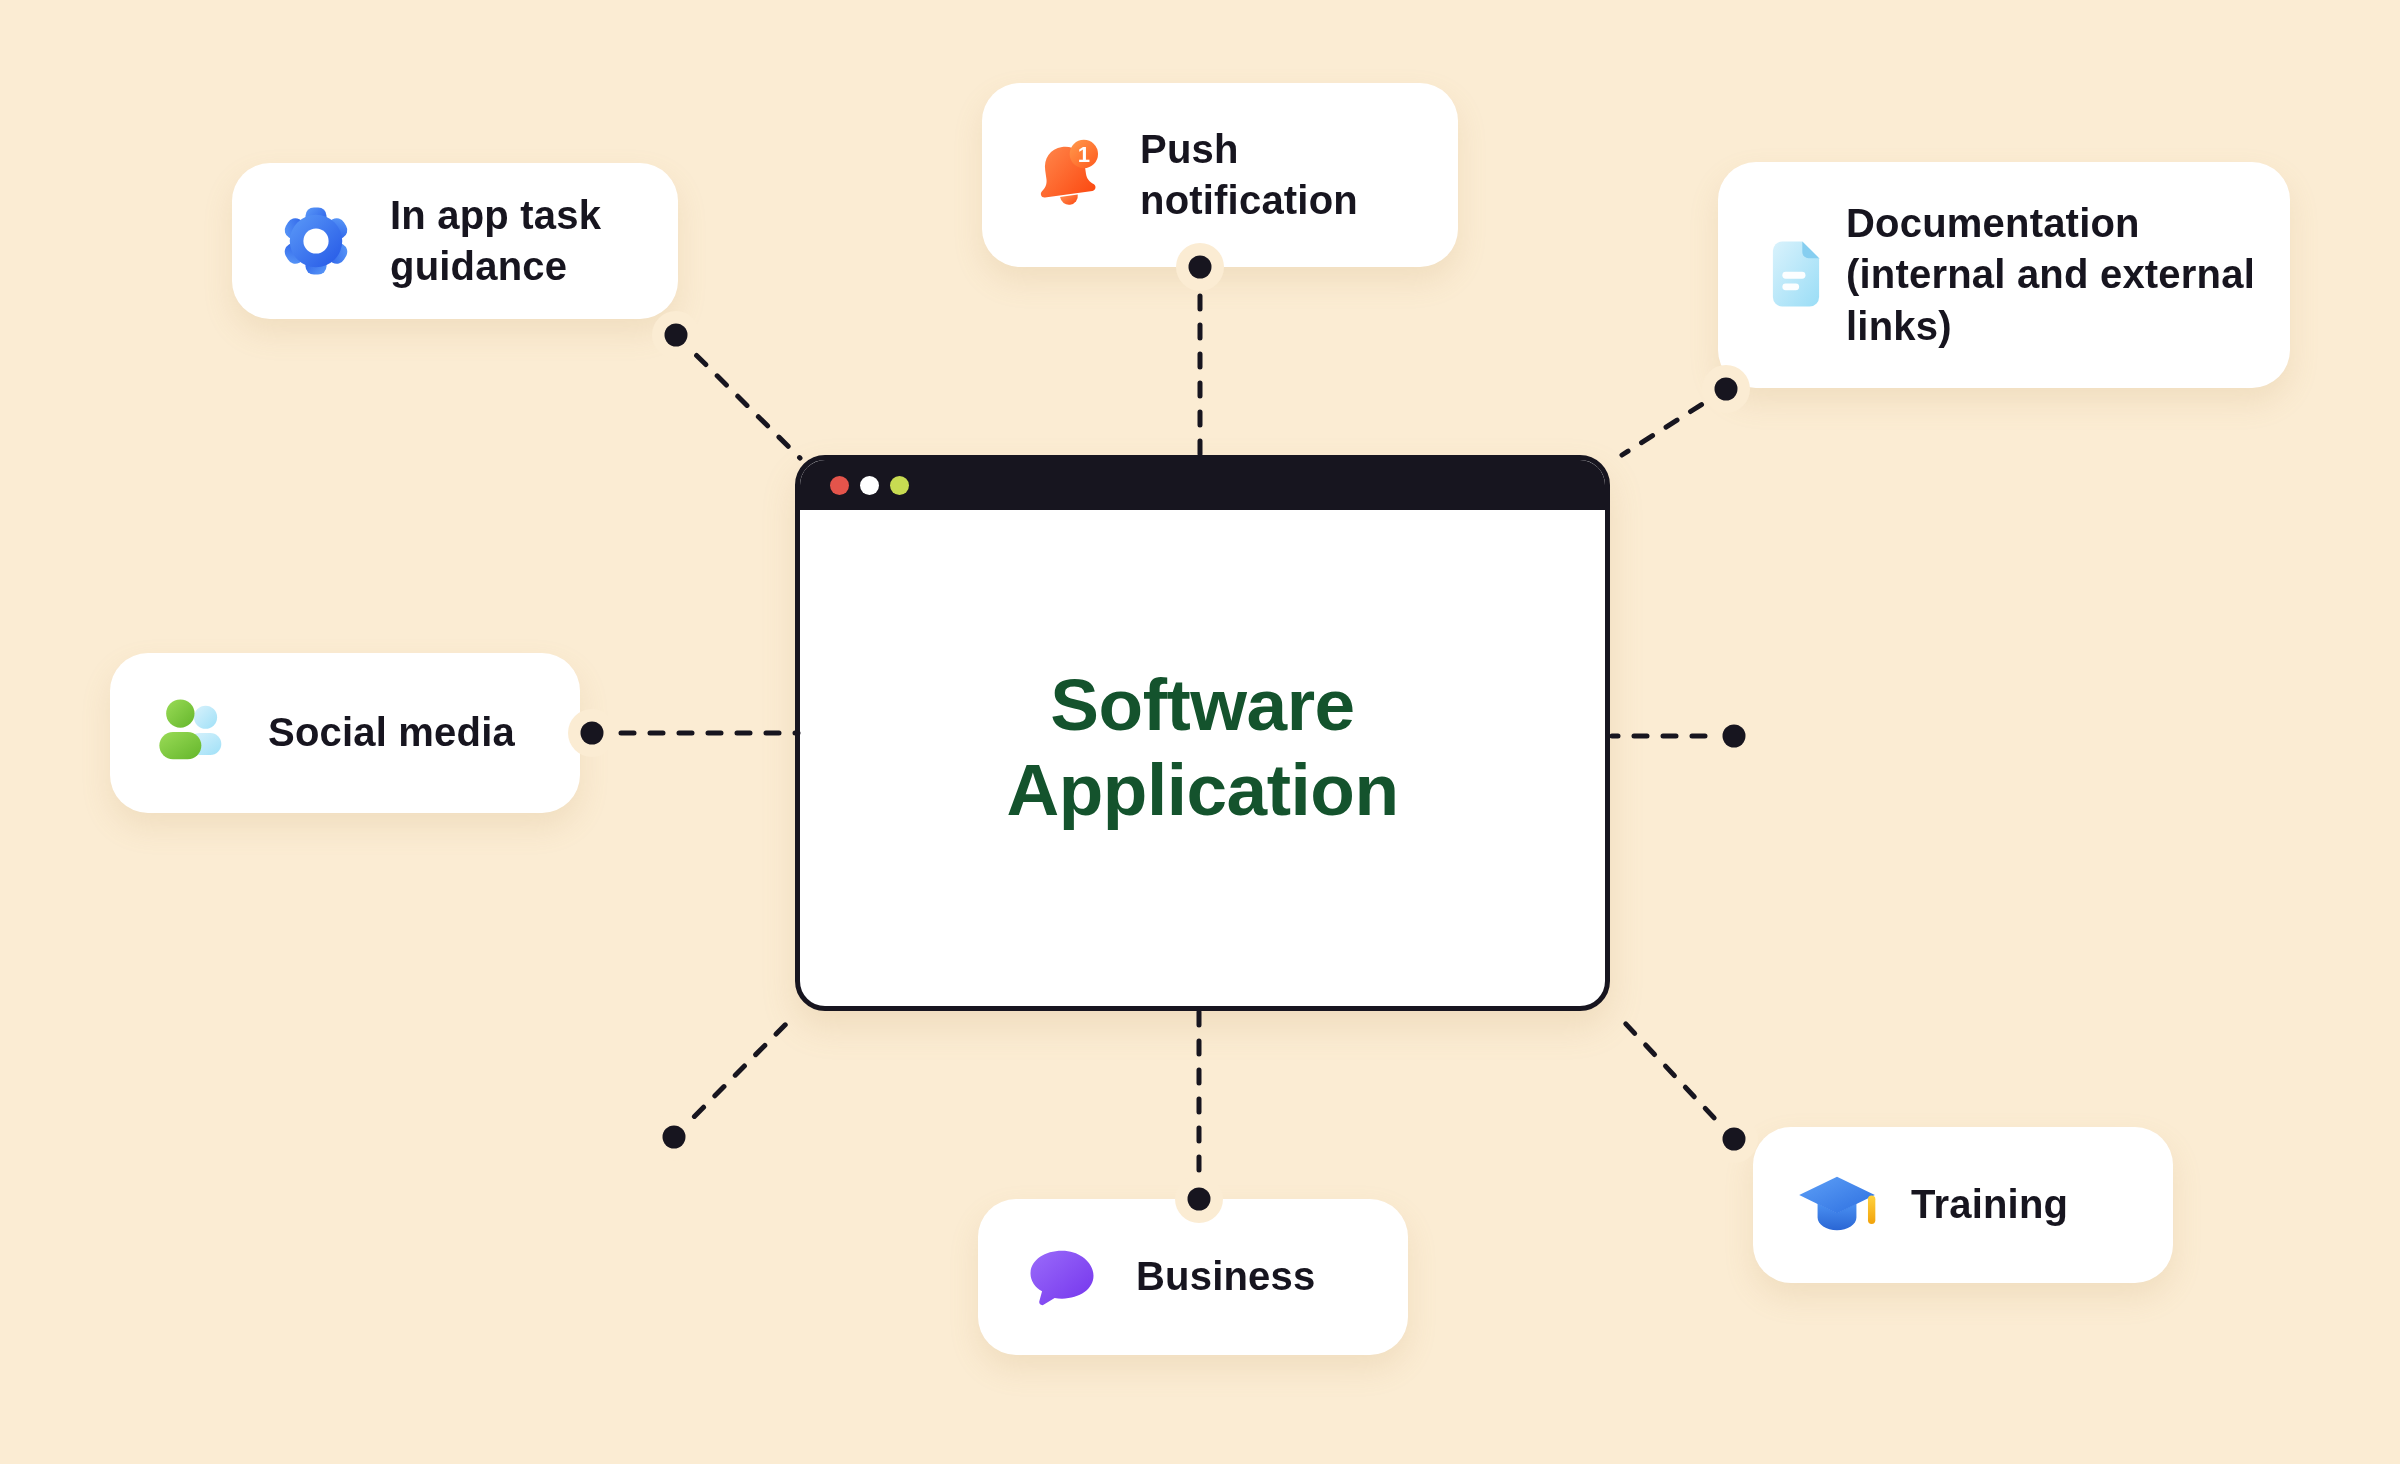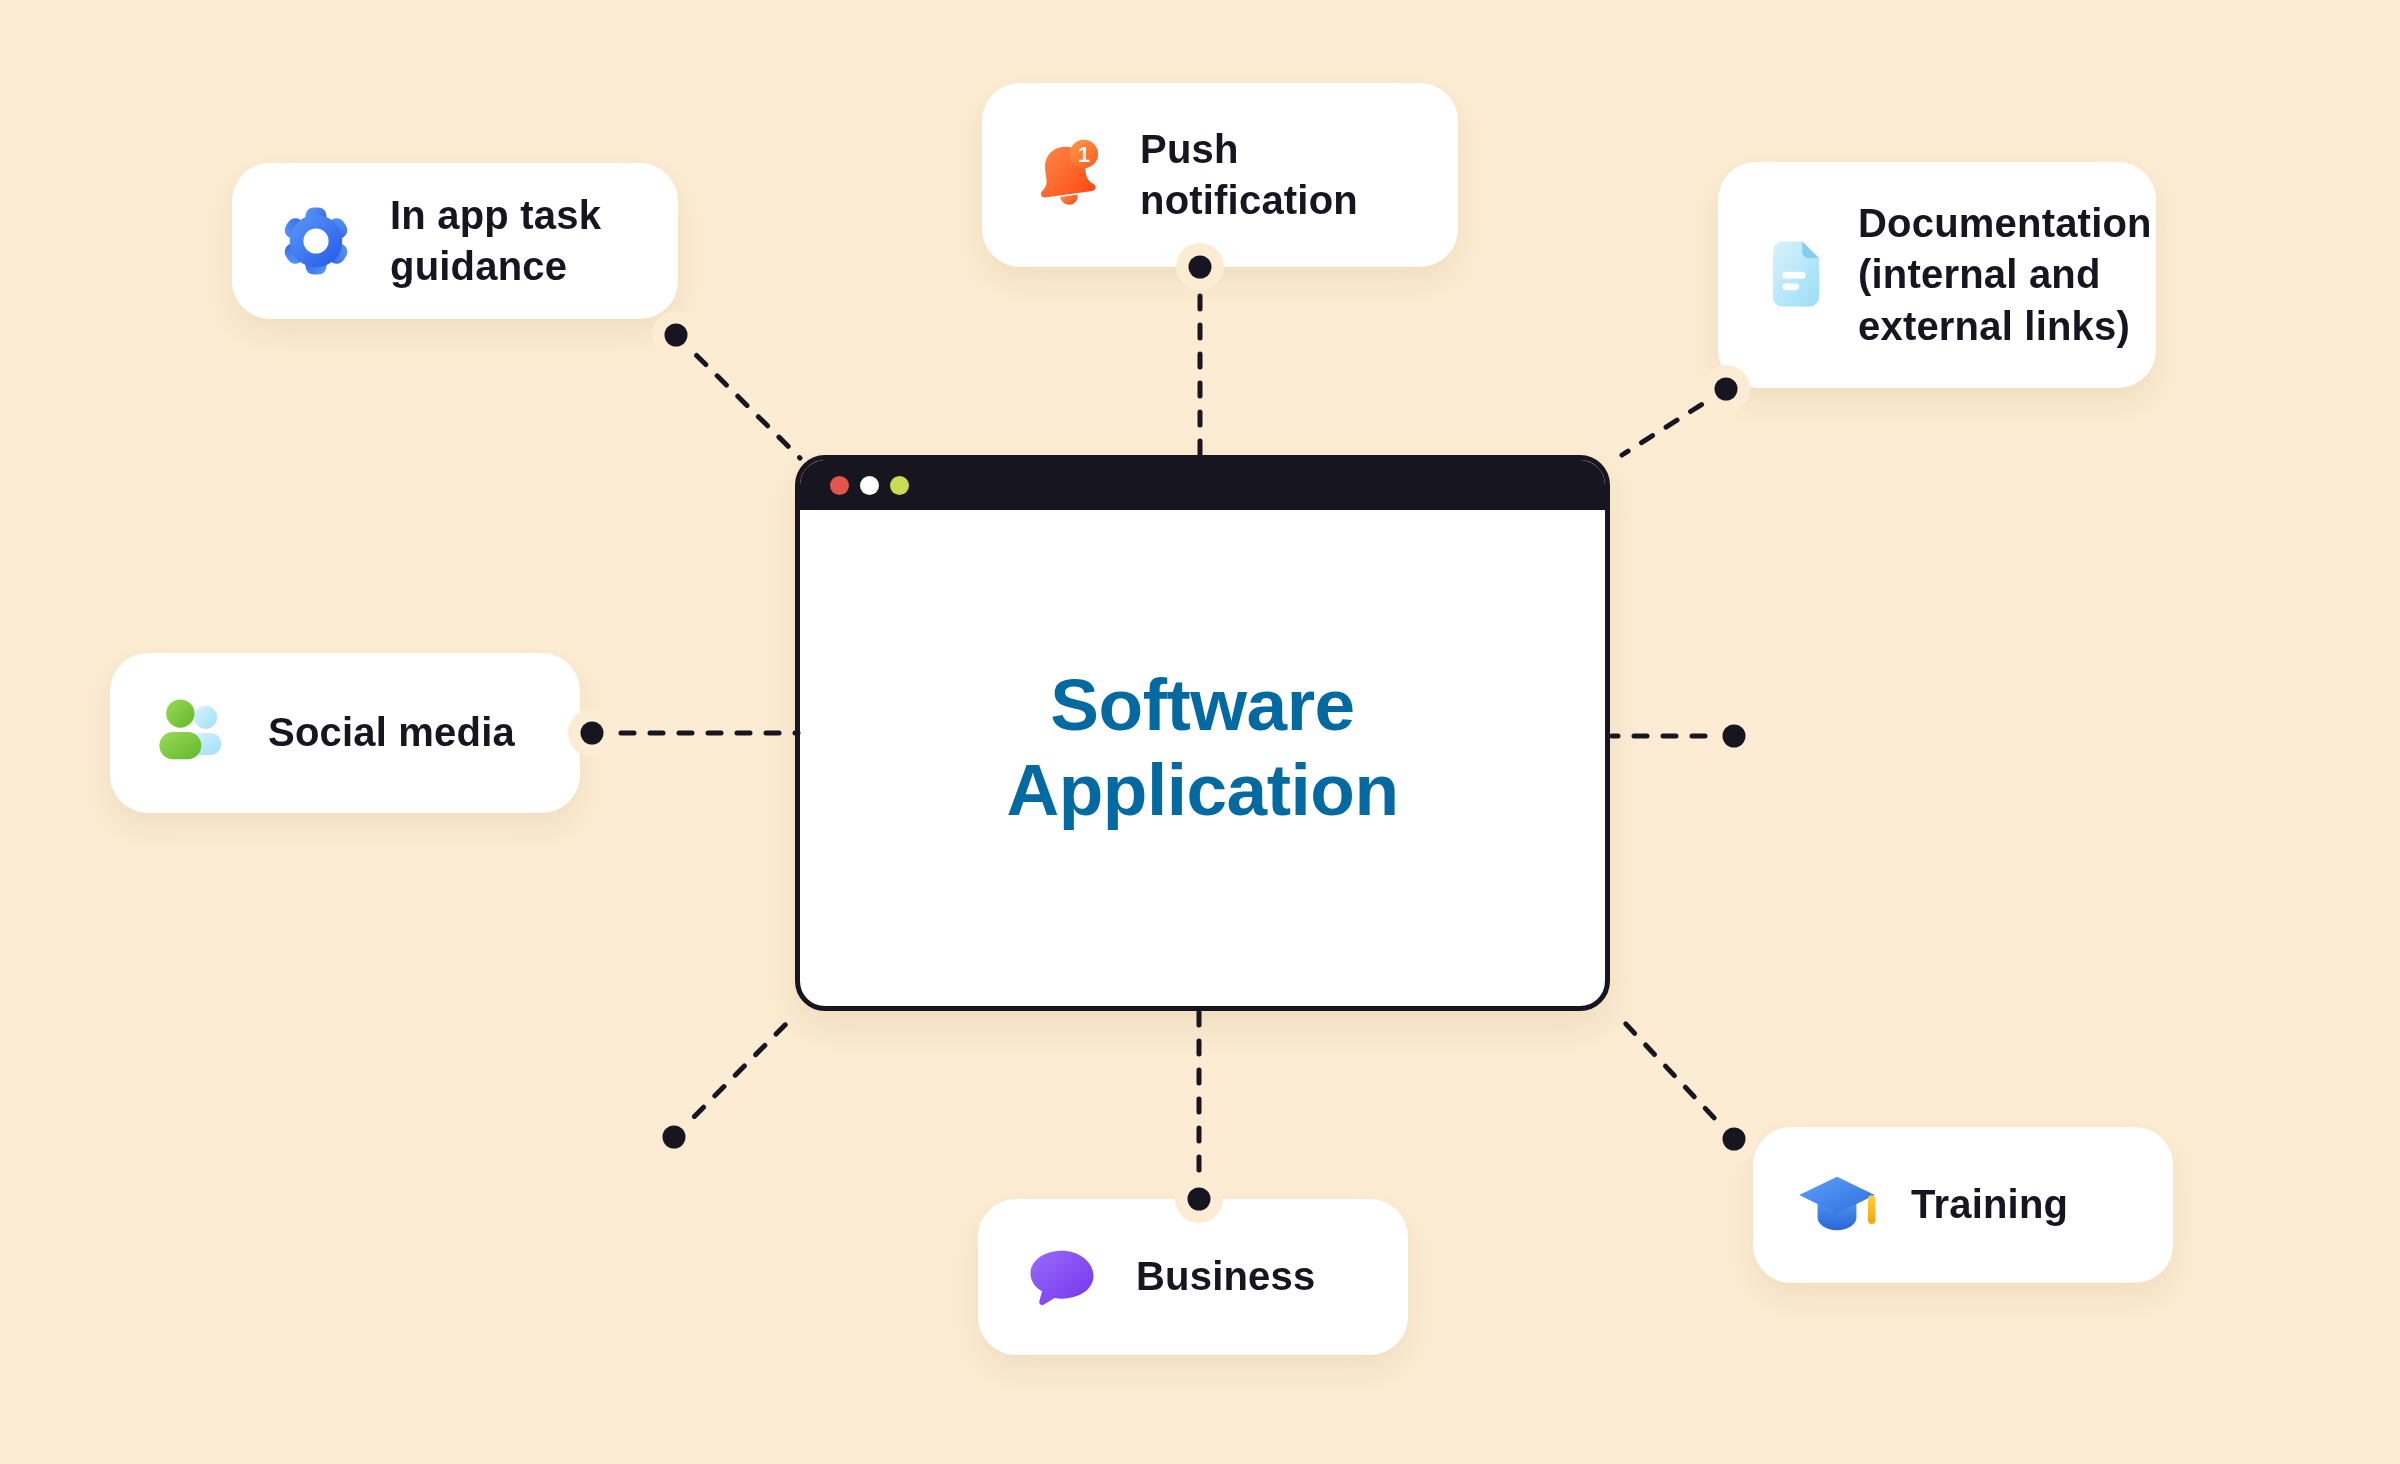--- a/index.html
+++ b/index.html
@@ -19,21 +19,21 @@
     padding:0 24px 0 42px;
     box-shadow:0 14px 30px rgba(186,147,95,.16);
   }
   .card .icon { width:84px; height:84px; flex:0 0 auto; display:flex; align-items:center; justify-content:center; }
   .card .icon svg { width:84px; height:84px; }
   .card .label {
     font-size:40px; font-weight:bold; line-height:1.28; letter-spacing:.2px; color:#17151F;
   }
   .card--guidance  { left:232px;  top:163px;  width:446px; height:156px; }
   .card--push      { left:982px;  top:83px;   width:476px; height:184px; }
-  .card--docs      { left:1718px; top:162px;  width:438px; height:226px; padding-left:36px; gap:20px; }
+  .card--docs      { left:1718px; top:162px;  width:572px; height:226px; padding-left:36px; gap:8px; }
   .card--social    { left:110px;  top:653px;  width:470px; height:160px; }
   .card--business  { left:1732px; top:650px;  width:516px; height:168px; padding-left:36px; gap:22px; }
   .card--analytics { left:258px;  top:1133px; width:420px; height:155px; }
   .card--feedback  { left:978px;  top:1199px; width:430px; height:156px; }
   .card--training  { left:1753px; top:1127px; width:420px; height:156px; }
 
   
   .browser {
     position:absolute; z-index:1; box-sizing:border-box;
     left:795px; top:455px; width:815px; height:556px;
@@ -46,21 +46,21 @@
     display:flex; align-items:center; gap:11px; padding-left:30px;
   }
   .traffic { width:19px; height:19px; border-radius:50%; }
   .browser-body {
     height:calc(100% - 50px);
     display:flex; align-items:center; justify-content:center;
   }
   .browser-title {
     margin:0 0 22px 0; max-width:540px;
     font-size:73px; font-weight:bold; line-height:1.17;
-    letter-spacing:-0.5px; text-align:center; color:#0369a1;
+    letter-spacing:-0.5px; text-align:center; color:#14532d;
   }
 
   
   .connectors { position:absolute; left:0; top:0; z-index:2; pointer-events:none; }
   .dash-line { stroke:#17151F; stroke-width:5; stroke-dasharray:13 16; stroke-linecap:round; fill:none; }
   .dot-halo  { fill:#FBECD3; }
   .dot       { fill:#17151F; }
 
   .defs-holder { position:absolute; width:0; height:0; overflow:hidden; }
 </style>

